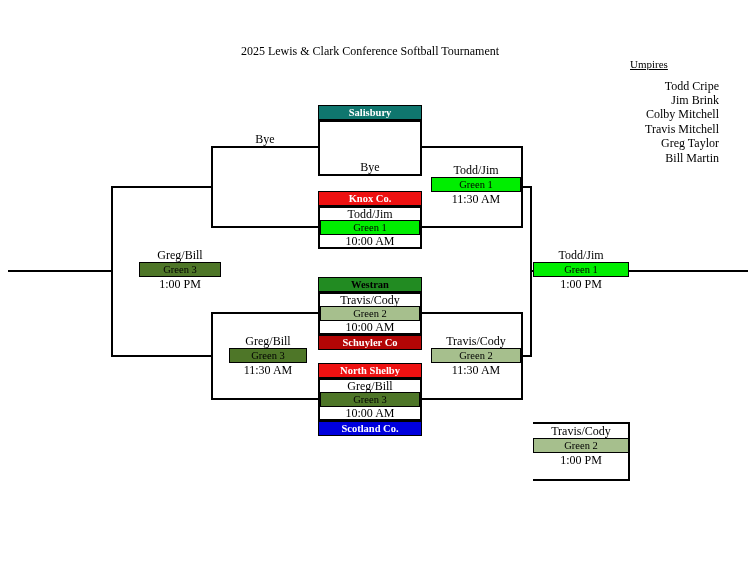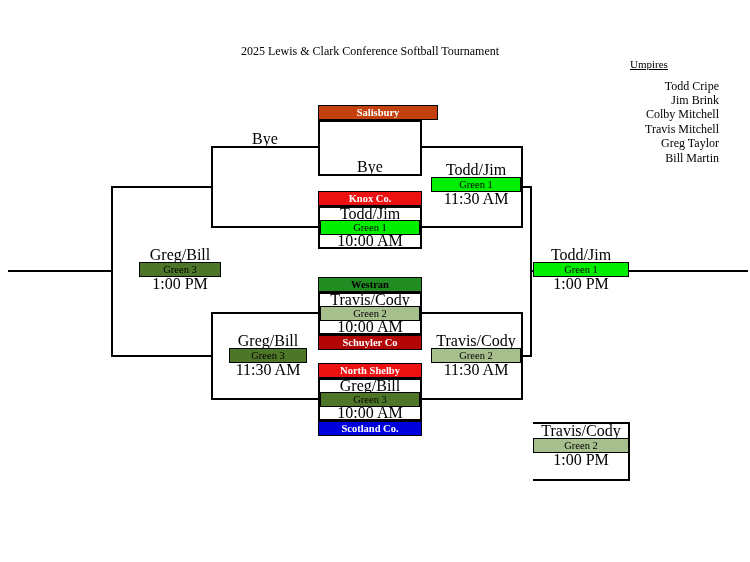--- a/index.html
+++ b/index.html
@@ -3,21 +3,21 @@
 <meta charset="utf-8">
 <style>
   * { margin:0; padding:0; box-sizing:border-box; }
   html,body { background:#ffffff; }
   #canvas {
     position:relative; width:750px; height:562px; background:#ffffff;
     font-family:Liberation Serif, serif; color:#000; overflow:hidden;
   }
   .hline { position:absolute; height:2px; background:#000; }
   .vline { position:absolute; width:2px; background:#000; }
-  .txt   { position:absolute; text-align:center; font-size:16px; line-height:14px; height:14px; white-space:nowrap; }
+  .txt   { position:absolute; text-align:center; font-size:12px; line-height:14px; height:14px; white-space:nowrap; }
   .teambox {
     position:absolute; text-align:center; font-size:10.5px; font-weight:bold;
     line-height:13px; height:15px; border:1px solid #000; color:#fff; white-space:nowrap;
   }
   .teambox.dark-text { color:#000; }
   .fieldrow {
     position:absolute; text-align:center; font-size:10.5px;
     line-height:13px; height:15px; border:1px solid #000; color:#000; white-space:nowrap;
   }
   .gamebox { position:absolute; border:2px solid #000; background:#ffffff; }
@@ -63,21 +63,21 @@
   <div class="hline" style="left:522px;top:186px;width:10px"></div>
   <div class="hline" style="left:522px;top:355px;width:10px"></div>
   <div class="vline" style="left:530px;top:186px;height:171px"></div>
   <div class="hline" style="left:530px;top:270px;width:218px"></div>
 
   <div class="hline" style="left:533px;top:422px;width:97px"></div>
   <div class="vline" style="left:628px;top:422px;height:59px"></div>
   <div class="hline" style="left:533px;top:479px;width:97px"></div>
 
   <div class="txt" style="left:212px;top:132px;width:106px">Bye</div>
-  <div class="teambox" style="left: 318px; top: 105px; width: 120px; background-color: #c2410c;">Salisbury</div>
+  <div class="teambox" style="left: 318px; top: 105px; width: 104px; background-color: #0f766e;">Salisbury</div>
   <div class="gamebox" style="left:318px;top:120px;width:104px;height:56px"></div>
   <div class="txt" style="left:318px;top:160px;width:104px">Bye</div>
 
   <div class="teambox" style="left: 318px; top: 191px; width: 104px; background-color: rgb(238, 17, 17);">Knox Co.</div>
   <div class="gamebox" style="left:318px;top:206px;width:104px;height:43px"></div>
   <div class="txt" style="left:318px;top:207px;width:104px">Todd/Jim</div>
   <div class="fieldrow" style="left: 320px; top: 220px; width: 100px; background-color: rgb(0, 238, 0);">Green 1</div>
   <div class="txt" style="left:318px;top:234px;width:104px">10:00 AM</div>
   <div class="teambox dark-text" style="left: 318px; top: 249px; width: 104px; background-color: rgb(110, 149, 213); margin-top: 30px;">Paris</div>
 

